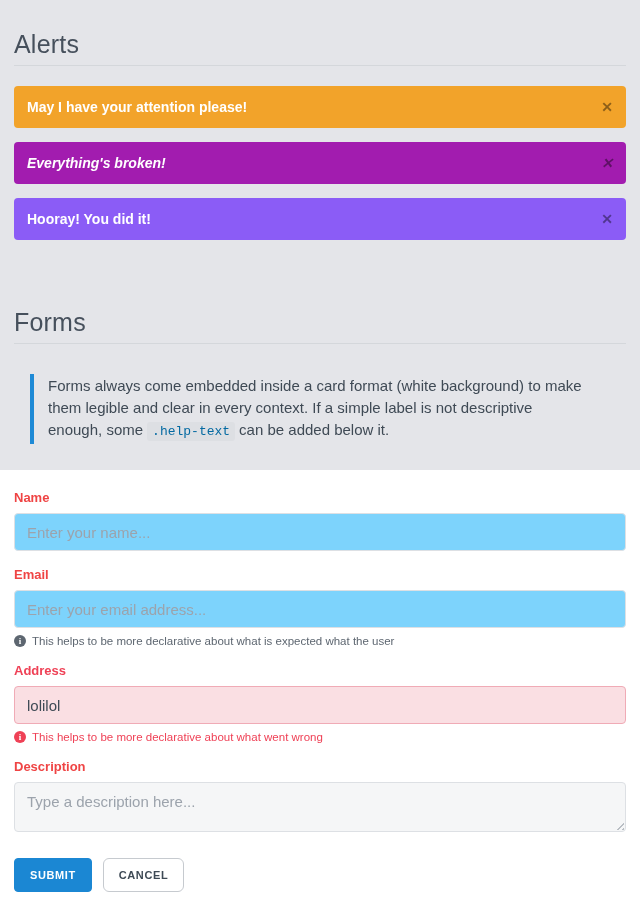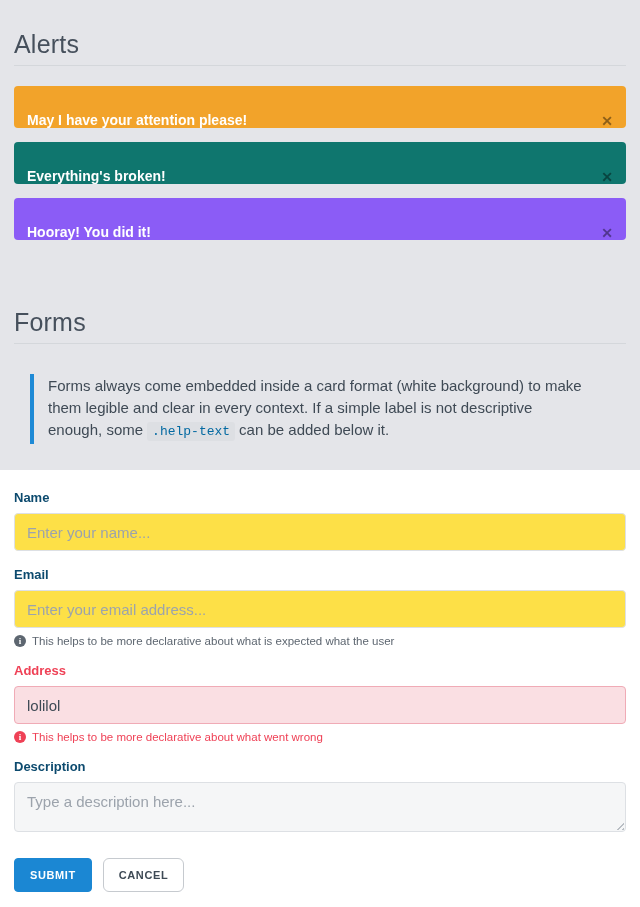--- a/index.html
+++ b/index.html
@@ -21,21 +21,21 @@
     font-weight: 400;
     color: #46505C;
     letter-spacing: 0.2px;
   }
   .section-title.alerts { padding-top: 30px; }
   .section-title.forms  { padding-top: 54px; }
 
   .alerts-list { margin-top: 20px; }
   .alert {
     display: flex;
-    align-items: flex-end;
+    align-items: center;
     height: 42px;
     padding: 0 13px;
     border-radius: 4px;
     margin-bottom: 14px;
     color: #FFFFFF;
     font-size: 14px;
     font-weight: 700;
   }
   .alert-close {
     margin-left: auto;
@@ -69,28 +69,28 @@
   .card {
     background: #FFFFFF;
     margin-top: 26px;
     padding: 20px 14px 16px;
   }
   .field { margin-bottom: 16px; }
   .field-label {
     display: block;
     font-size: 13px;
     font-weight: 700;
-    color: #0c4a6e;
+    color: #ef4444;
     margin-bottom: 8px;
   }
   .text-input {
     display: block;
     width: 100%;
     height: 38px;
-    background: #fde047;
+    background: #7dd3fc;
     border: 1px solid #DDE0E4;
     border-radius: 4px;
     padding: 0 12px;
     font-family: "Liberation Sans", sans-serif;
     font-size: 15px;
     color: #3E4A55;
     outline: none;
   }
   .text-input::placeholder, textarea::placeholder { color: #9CA3AC; opacity: 1; }
 
@@ -168,21 +168,21 @@
 <div class="page">
   <div class="content">
 
     <h2 class="section-title alerts">Alerts</h2>
 
     <div class="alerts-list">
       <div class="alert" style="background-color: rgb(242, 163, 42);">
         <span class="alert-text">May I have your attention please!</span>
         <span class="alert-close">✕</span>
       </div>
-      <div class="alert" style="background-color: #0f766e;">
+      <div class="alert" style="background-color: #a21caf; font-style: italic;">
         <span class="alert-text">Everything's broken!</span>
         <span class="alert-close">✕</span>
       </div>
       <div class="alert" style="background-color: #8b5cf6;">
         <span class="alert-text">Hooray! You did it!</span>
         <span class="alert-close">✕</span>
       </div>
     </div>
 
     <h2 class="section-title forms">Forms</h2>

